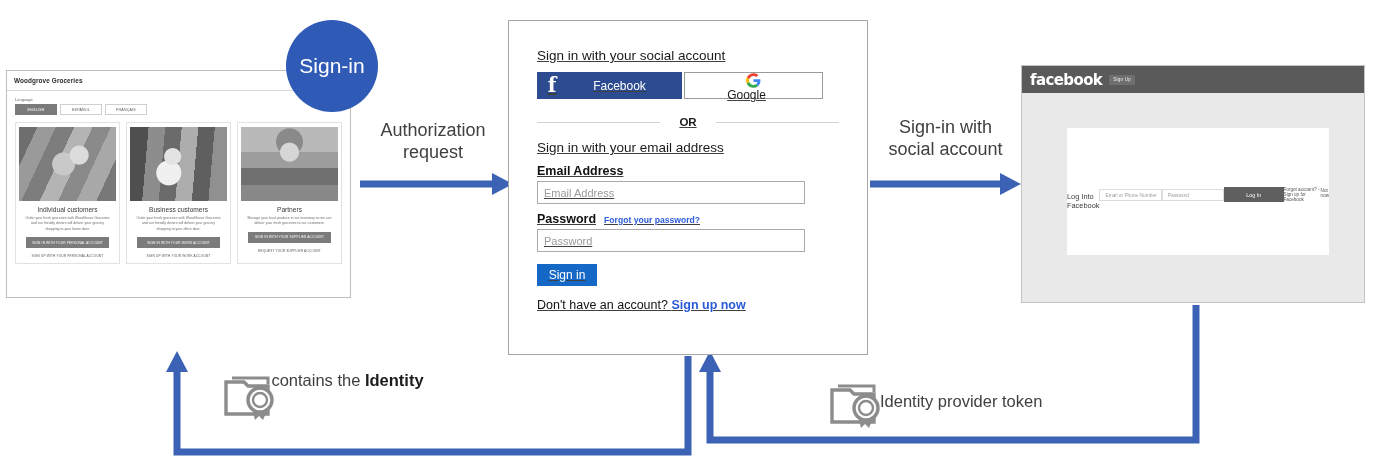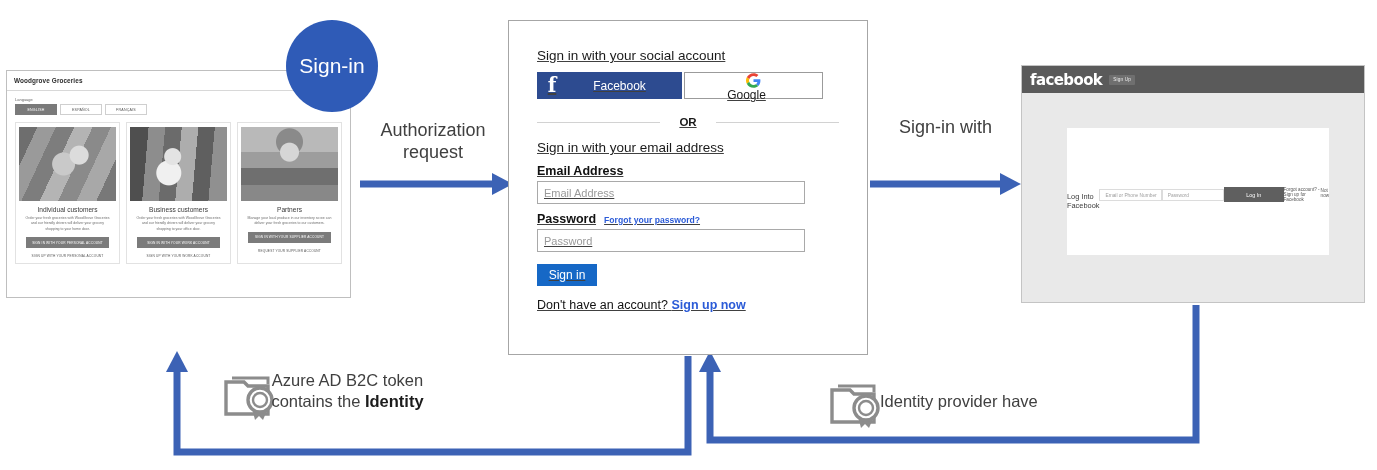--- a/index.html
+++ b/index.html
@@ -245,20 +245,21 @@
 <div class="abs" id="signin-circle">
   <span>Sign-in</span>
 </div>
 
 <div class="abs arrow-label" id="lbl-auth">
   <div>Authorization</div>
   <div>request</div>
 </div>
 <div class="abs arrow-label" id="lbl-social">
   <div>Sign-in with</div>
+  <div>social account</div>
 </div>
 
 <div class="abs" id="b2c">
   <div class="b2c-h">Sign in with your social account</div>
 
   <div id="social-row">
     <div id="fb-btn">
       <span id="fb-glyph">f</span>
       <span id="fb-label">Facebook</span>
     </div>
@@ -325,26 +326,25 @@
 <div class="cert" id="cert-left">
   <svg width="62" height="52" viewBox="0 0 62 52">
     <path d="M4 10 L4 42 L46 42 L46 14 L26 14 L22 10 Z" fill="none" stroke="#8c8c8c" stroke-width="3.4"></path>
     <path d="M10 6 L46 6 L46 12" fill="none" stroke="#8c8c8c" stroke-width="3"></path>
     <polygon points="30,36 38,33 46,36 41,48 37,44 33,48" fill="#8c8c8c"></polygon>
     <circle cx="38" cy="28" r="12" fill="#fff" stroke="#8c8c8c" stroke-width="3.4"></circle>
     <circle cx="38" cy="28" r="7" fill="#fff" stroke="#8c8c8c" stroke-width="2.4"></circle>
   </svg>
 </div>
 <div class="abs" id="tok-left">
-  <div>Azure AD B2C token</div>
   <div><span>contains the </span><b>Identity</b></div>
 </div>
 
 <div class="cert" id="cert-right">
   <svg width="62" height="52" viewBox="0 0 62 52">
     <path d="M4 10 L4 42 L46 42 L46 14 L26 14 L22 10 Z" fill="none" stroke="#8c8c8c" stroke-width="3.4"></path>
     <path d="M10 6 L46 6 L46 12" fill="none" stroke="#8c8c8c" stroke-width="3"></path>
     <polygon points="30,36 38,33 46,36 41,48 37,44 33,48" fill="#8c8c8c"></polygon>
     <circle cx="38" cy="28" r="12" fill="#fff" stroke="#8c8c8c" stroke-width="3.4"></circle>
     <circle cx="38" cy="28" r="7" fill="#fff" stroke="#8c8c8c" stroke-width="2.4"></circle>
   </svg>
 </div>
-<div class="abs" id="tok-right">Identity provider have</div>
+<div class="abs" id="tok-right">Identity provider token</div>
 
 </body></html>

